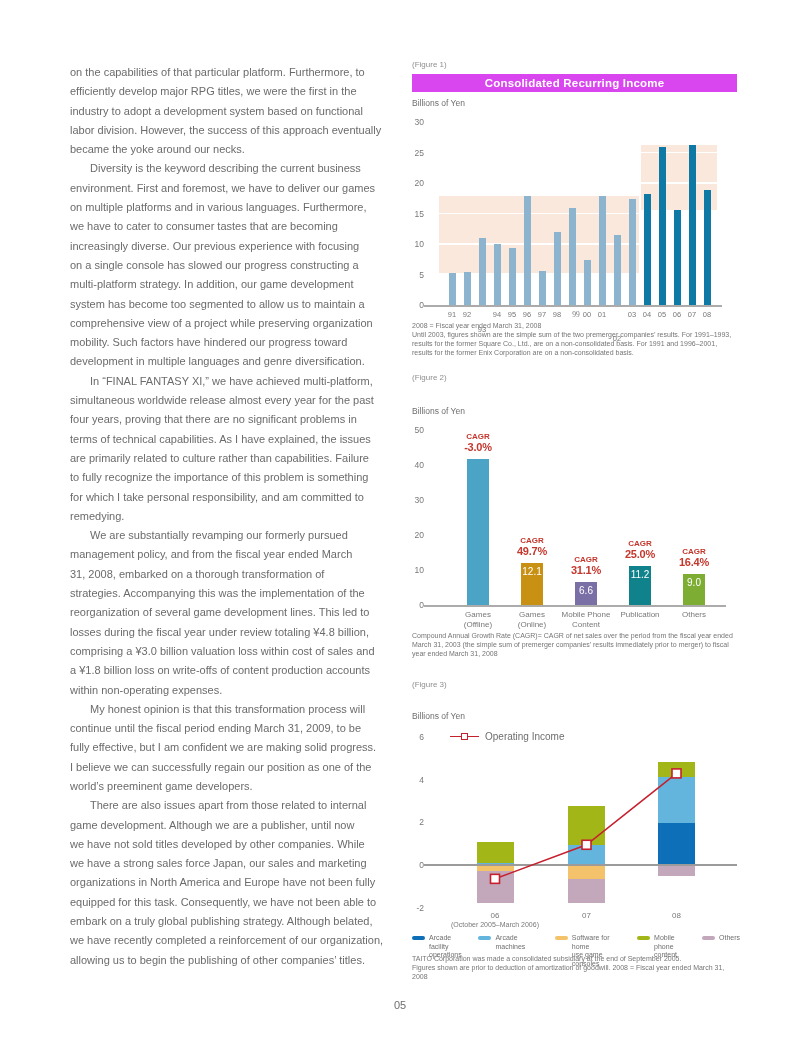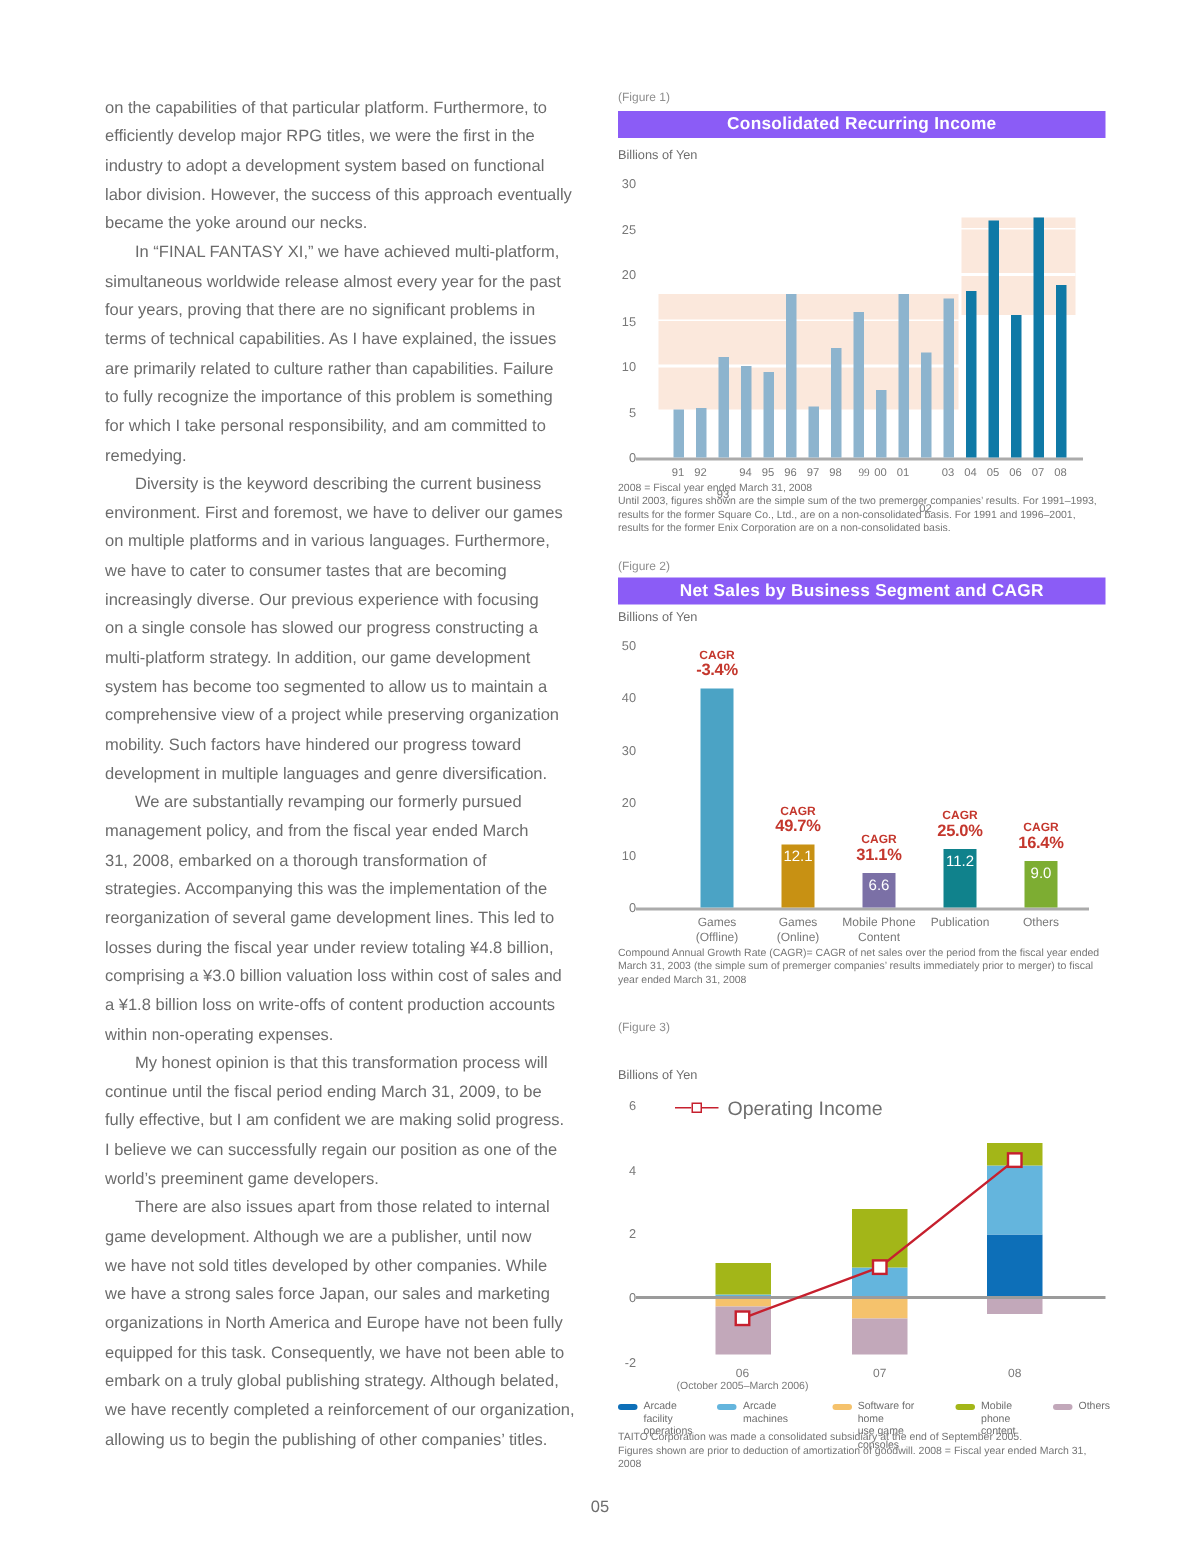--- a/index.html
+++ b/index.html
@@ -9,21 +9,21 @@
   .article{position:absolute;left:70px;top:63px;width:342px;
            font-size:11px;line-height:19.3px;color:#6b6b6b;}
   .para{margin:0;white-space:pre;}
   .para.ind{text-indent:20px;}
   .right-col{position:absolute;left:412px;top:57px;width:325px;height:950px;}
   .figure{position:absolute;left:0;width:325px;}
   #fig1{top:3px;height:312px;}
   #fig2{top:316px;height:305px;}
   #fig3{top:623px;height:312px;}
   .fig-label{position:absolute;top:0;left:0;font-size:8px;color:#8f8f8f;}
-  .fig-header{position:absolute;left:0;width:325px;height:18px;background:#8b5cf6;
+  .fig-header{position:absolute;left:0;width:325px;height:18px;background:#d946ef;
               color:#fff;font-weight:bold;font-size:11.5px;line-height:18px;
               text-align:center;letter-spacing:.2px;}
   #fig1 .fig-header{top:14px;} #fig2 .fig-header{top:12px;} #fig3 .fig-header{top:11px;}
   .fig-units{position:absolute;left:0;font-size:8.5px;color:#6e6e6e;}
   #fig1 .fig-units{top:38px;} #fig2 .fig-units{top:33px;} #fig3 .fig-units{top:31px;}
   .chart{position:absolute;left:0;}
   #chart1{top:57px;width:325px;height:215px;}
   #chart2{top:50px;width:325px;height:218px;}
   #chart3{top:49px;width:325px;height:202px;}
   .fig-footnote{position:absolute;left:0;width:325px;font-size:7px;line-height:9px;color:#757575;}
@@ -33,58 +33,58 @@
   .tick-x{position:absolute;font-size:7.5px;color:#787878;text-align:center;}
   .tick-x2{position:absolute;font-size:8px;line-height:9.5px;color:#787878;
            text-align:center;white-space:pre-line;}
   .cagr{position:absolute;text-align:center;}
   .cagr .c1{font-size:8px;font-weight:bold;line-height:9px;}
   .cagr .c2{font-size:11px;font-weight:bold;line-height:13px;letter-spacing:-.2px;}
   .barval{position:absolute;color:#fff;font-size:10px;text-align:center;}
   .leg-top{position:absolute;display:flex;align-items:center;}
   .leg-top .lt-line{width:11px;height:0;border-top:1.6px solid;}
   .leg-top .lt-sq{width:7px;height:7px;background:#fff;border:1.6px solid;flex:none;}
-  .leg-top .lt-label{margin-left:6px;font-size:13px;color:#6e6e6e;}
+  .leg-top .lt-label{margin-left:6px;font-size:10px;color:#6e6e6e;}
   .legend3{position:absolute;top:254px;left:0;width:328px;display:flex;gap:9px;}
   .l3-item{display:flex;gap:4px;}
   .l3-dash{width:13px;height:4px;border-radius:2px;margin-top:2px;flex:none;}
   .l3-text{font-size:7px;line-height:8.5px;color:#6e6e6e;white-space:pre-line;}
   .page-number{position:absolute;left:0;top:999px;width:800px;text-align:center;
                font-size:11px;color:#6e6e6e;}
 </style>
 </head>
 <body>
 
 <div class="page">
 
   <div class="article">
     <p class="para">on the capabilities of that particular platform. Furthermore, to
 efficiently develop major RPG titles, we were the first in the
 industry to adopt a development system based on functional
 labor division. However, the success of this approach eventually
 became the yoke around our necks.</p>
-    <p class="para ind">In “FINAL FANTASY XI,” we have achieved multi-platform,
-simultaneous worldwide release almost every year for the past
-four years, proving that there are no significant problems in
-terms of technical capabilities. As I have explained, the issues
-are primarily related to culture rather than capabilities. Failure
-to fully recognize the importance of this problem is something
-for which I take personal responsibility, and am committed to
-remedying.</p>
     <p class="para ind">Diversity is the keyword describing the current business
 environment. First and foremost, we have to deliver our games
 on multiple platforms and in various languages. Furthermore,
 we have to cater to consumer tastes that are becoming
 increasingly diverse. Our previous experience with focusing
 on a single console has slowed our progress constructing a
 multi-platform strategy. In addition, our game development
 system has become too segmented to allow us to maintain a
 comprehensive view of a project while preserving organization
 mobility. Such factors have hindered our progress toward
 development in multiple languages and genre diversification.</p>
+    <p class="para ind">In “FINAL FANTASY XI,” we have achieved multi-platform,
+simultaneous worldwide release almost every year for the past
+four years, proving that there are no significant problems in
+terms of technical capabilities. As I have explained, the issues
+are primarily related to culture rather than capabilities. Failure
+to fully recognize the importance of this problem is something
+for which I take personal responsibility, and am committed to
+remedying.</p>
     <p class="para ind">We are substantially revamping our formerly pursued
 management policy, and from the fiscal year ended March
 31, 2008, embarked on a thorough transformation of
 strategies. Accompanying this was the implementation of the
 reorganization of several game development lines. This led to
 losses during the fiscal year under review totaling ¥4.8 billion,
 comprising a ¥3.0 billion valuation loss within cost of sales and
 a ¥1.8 billion loss on write-offs of content production accounts
 within non-operating expenses.</p>
     <p class="para ind">My honest opinion is that this transformation process will
@@ -163,35 +163,34 @@
           <div class="tick-x" style="position: absolute; left: 287px; top: 193px; width: 16px;">08</div>
         </div>
       <div class="fig-footnote">
         <p>2008 = Fiscal year ended March 31, 2008</p>
         <p>Until 2003, figures shown are the simple sum of the two premerger companies’ results. For 1991–1993, results for the former Square Co., Ltd., are on a non-consolidated basis. For 1991 and 1996–2001, results for the former Enix Corporation are on a non-consolidated basis.</p>
       </div>
     </section>
 
     <section class="figure" id="fig2">
       <div class="fig-label">(Figure 2)</div>
-      <div class="fig-header">Net Sales by Business Segment and CAGR</div>
       <div class="fig-units">Billions of Yen</div>
       <div class="chart" id="chart2">
           <div class="tick" style="position: absolute; left: 0px; top: 177px; width: 12px; text-align: right;">0</div>
           <div class="tick" style="position: absolute; left: 0px; top: 142px; width: 12px; text-align: right;">10</div>
           <div class="tick" style="position: absolute; left: 0px; top: 107px; width: 12px; text-align: right;">20</div>
           <div class="tick" style="position: absolute; left: 0px; top: 72px; width: 12px; text-align: right;">30</div>
           <div class="tick" style="position: absolute; left: 0px; top: 37px; width: 12px; text-align: right;">40</div>
           <div class="tick" style="position: absolute; left: 0px; top: 2px; width: 12px; text-align: right;">50</div>
           <div style="position: absolute; left: 12px; top: 182px; width: 302px; height: 1.5px; background: rgb(171, 171, 171);"></div>
           <div style="position: absolute; left: 55px; top: 36.4px; width: 22px; height: 145.6px; background: rgb(75, 163, 197);"></div>
           <div class="barval" style="position: absolute; left: 55px; top: 39.4px; width: 22px; padding-left: 47px;">41.6</div>
           <div class="cagr" style="position: absolute; left: 36px; top: 9.4px; width: 60px; color: rgb(196, 55, 45);">
             <div class="c1" style="position: static;">CAGR</div>
-            <div class="c2" style="position: static;">-3.4%</div>
+            <div class="c2" style="position: static;">-3.0%</div>
           </div>
           <div class="tick-x2" style="position: absolute; left: 34px; top: 187px; width: 64px;">Games
 (Offline)</div>
           <div style="position: absolute; left: 109px; top: 139.65px; width: 22px; height: 42.35px; background: rgb(200, 145, 19);"></div>
           <div class="barval" style="position: absolute; left: 109px; top: 142.65px; width: 22px;">12.1</div>
           <div class="cagr" style="position: absolute; left: 90px; top: 112.65px; width: 60px; color: rgb(196, 55, 45);">
             <div class="c1" style="position: static;">CAGR</div>
             <div class="c2" style="position: static;">49.7%</div>
           </div>
           <div class="tick-x2" style="position: absolute; left: 88px; top: 187px; width: 64px;">Games

